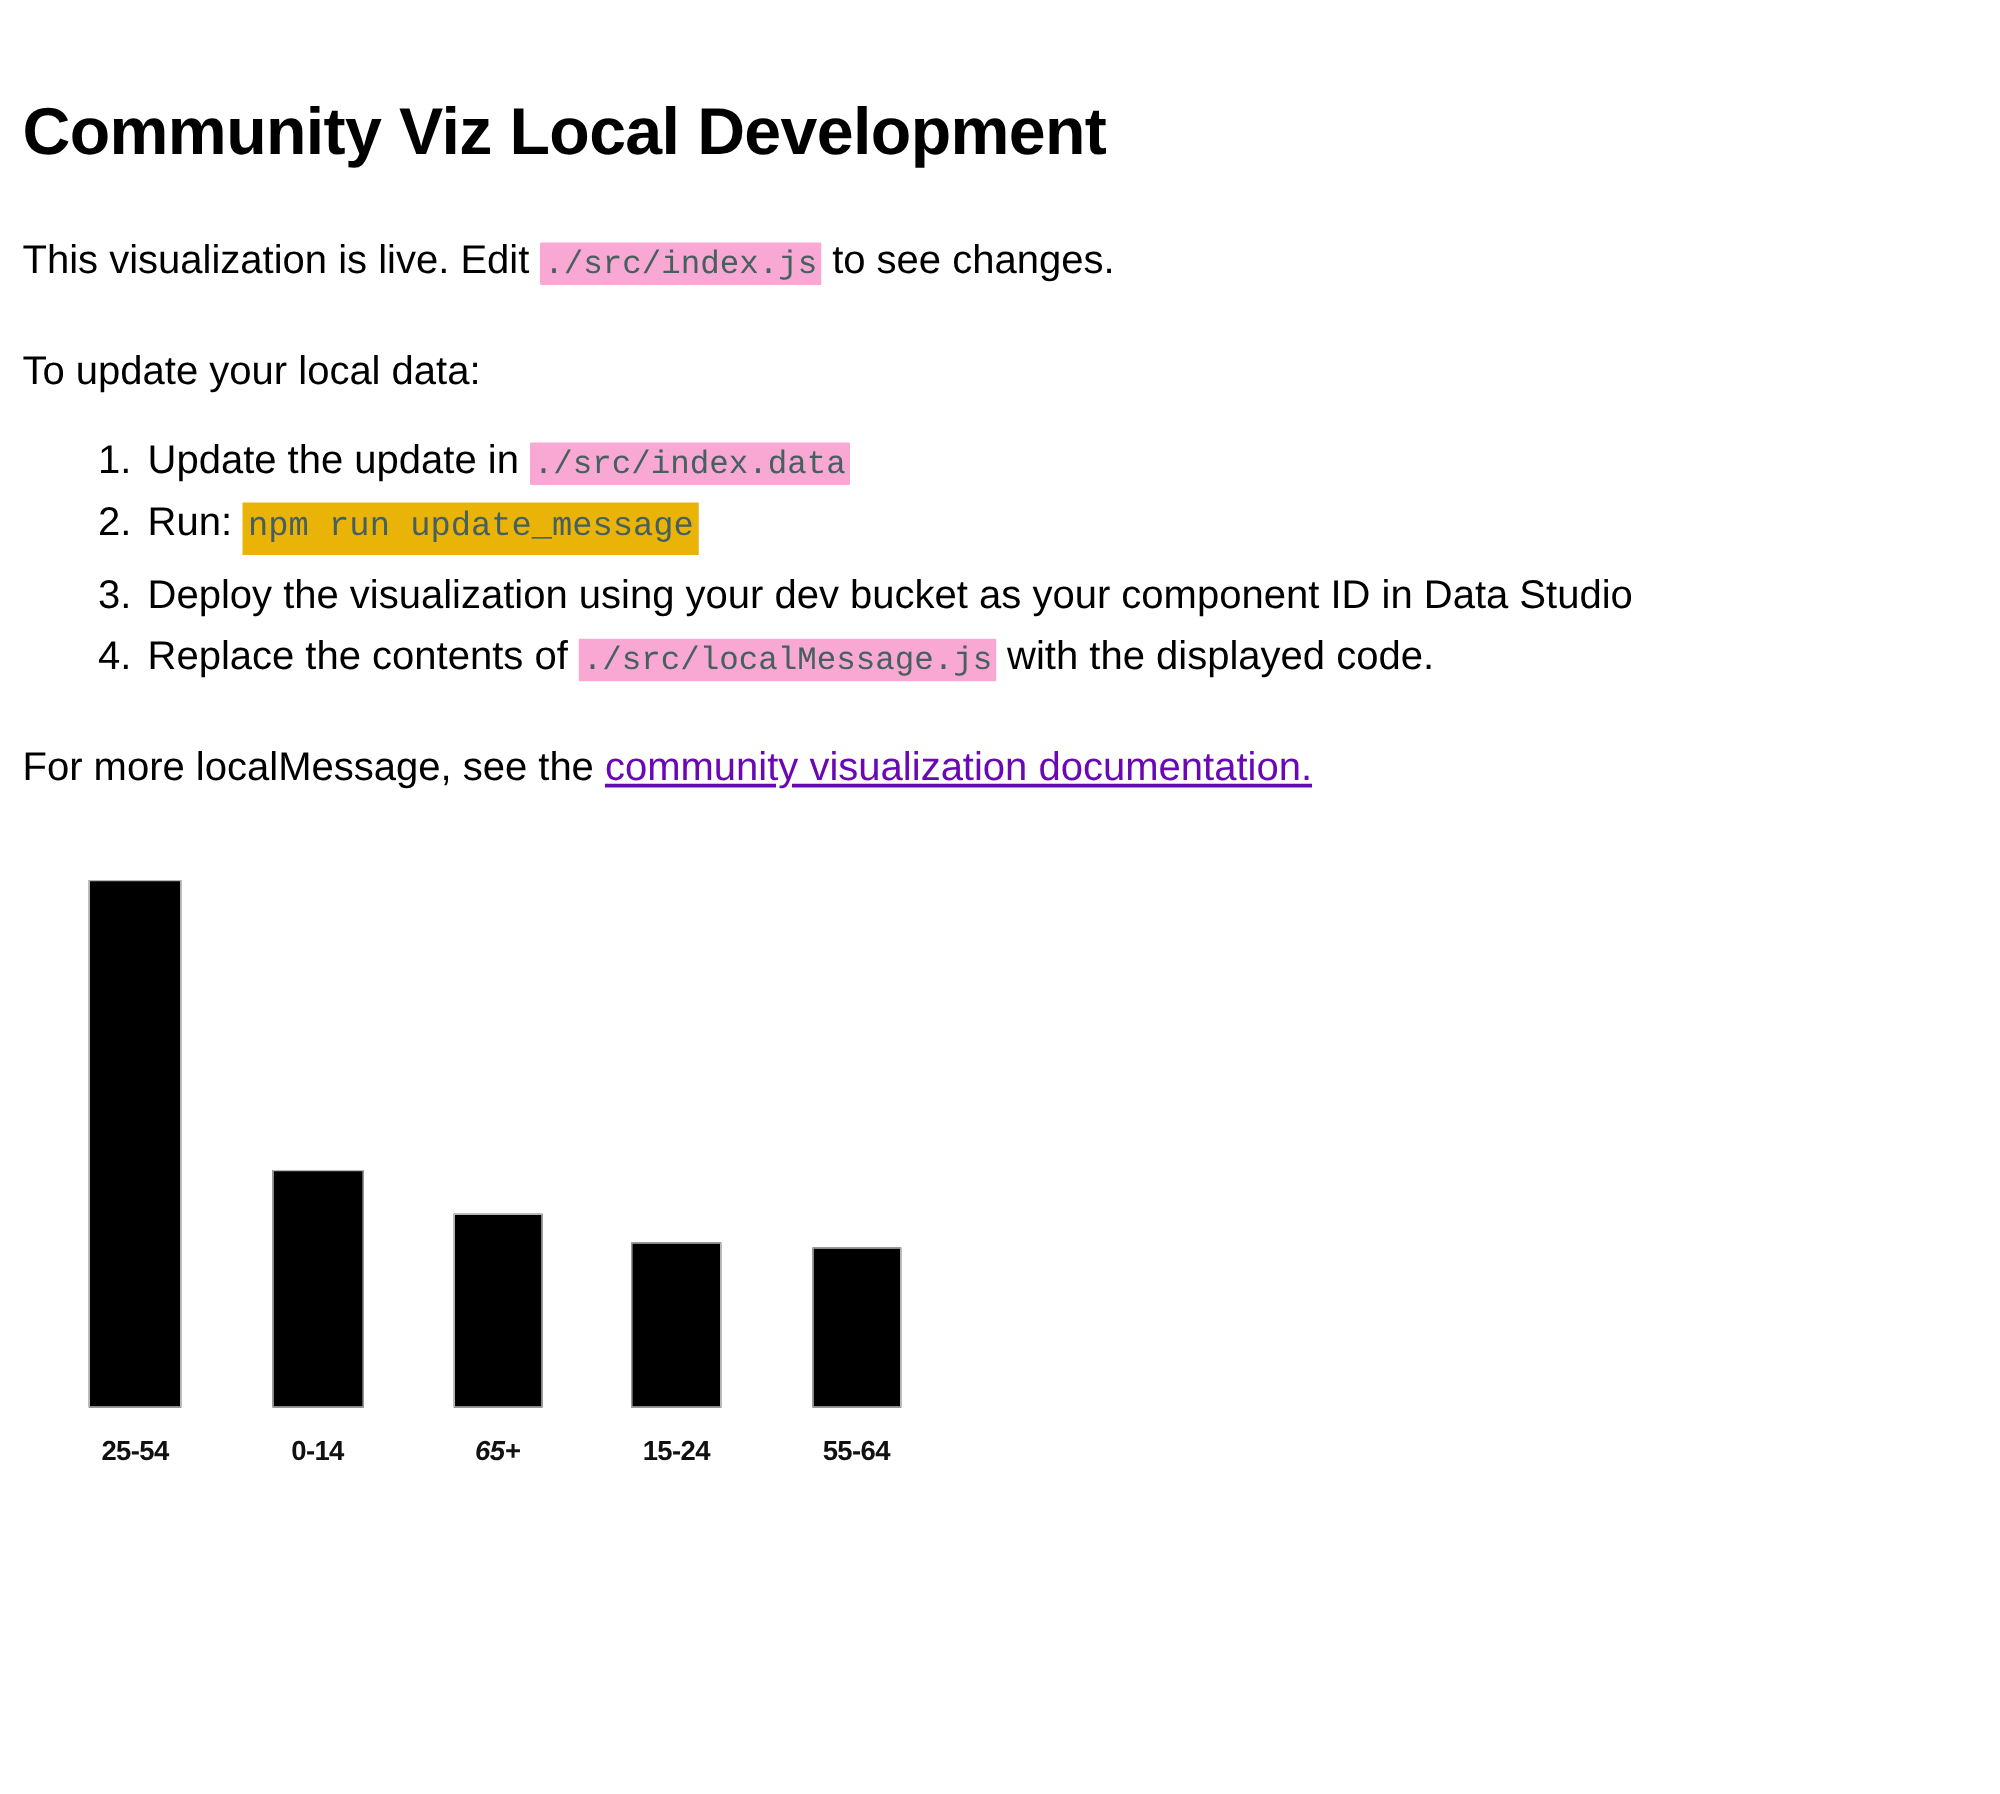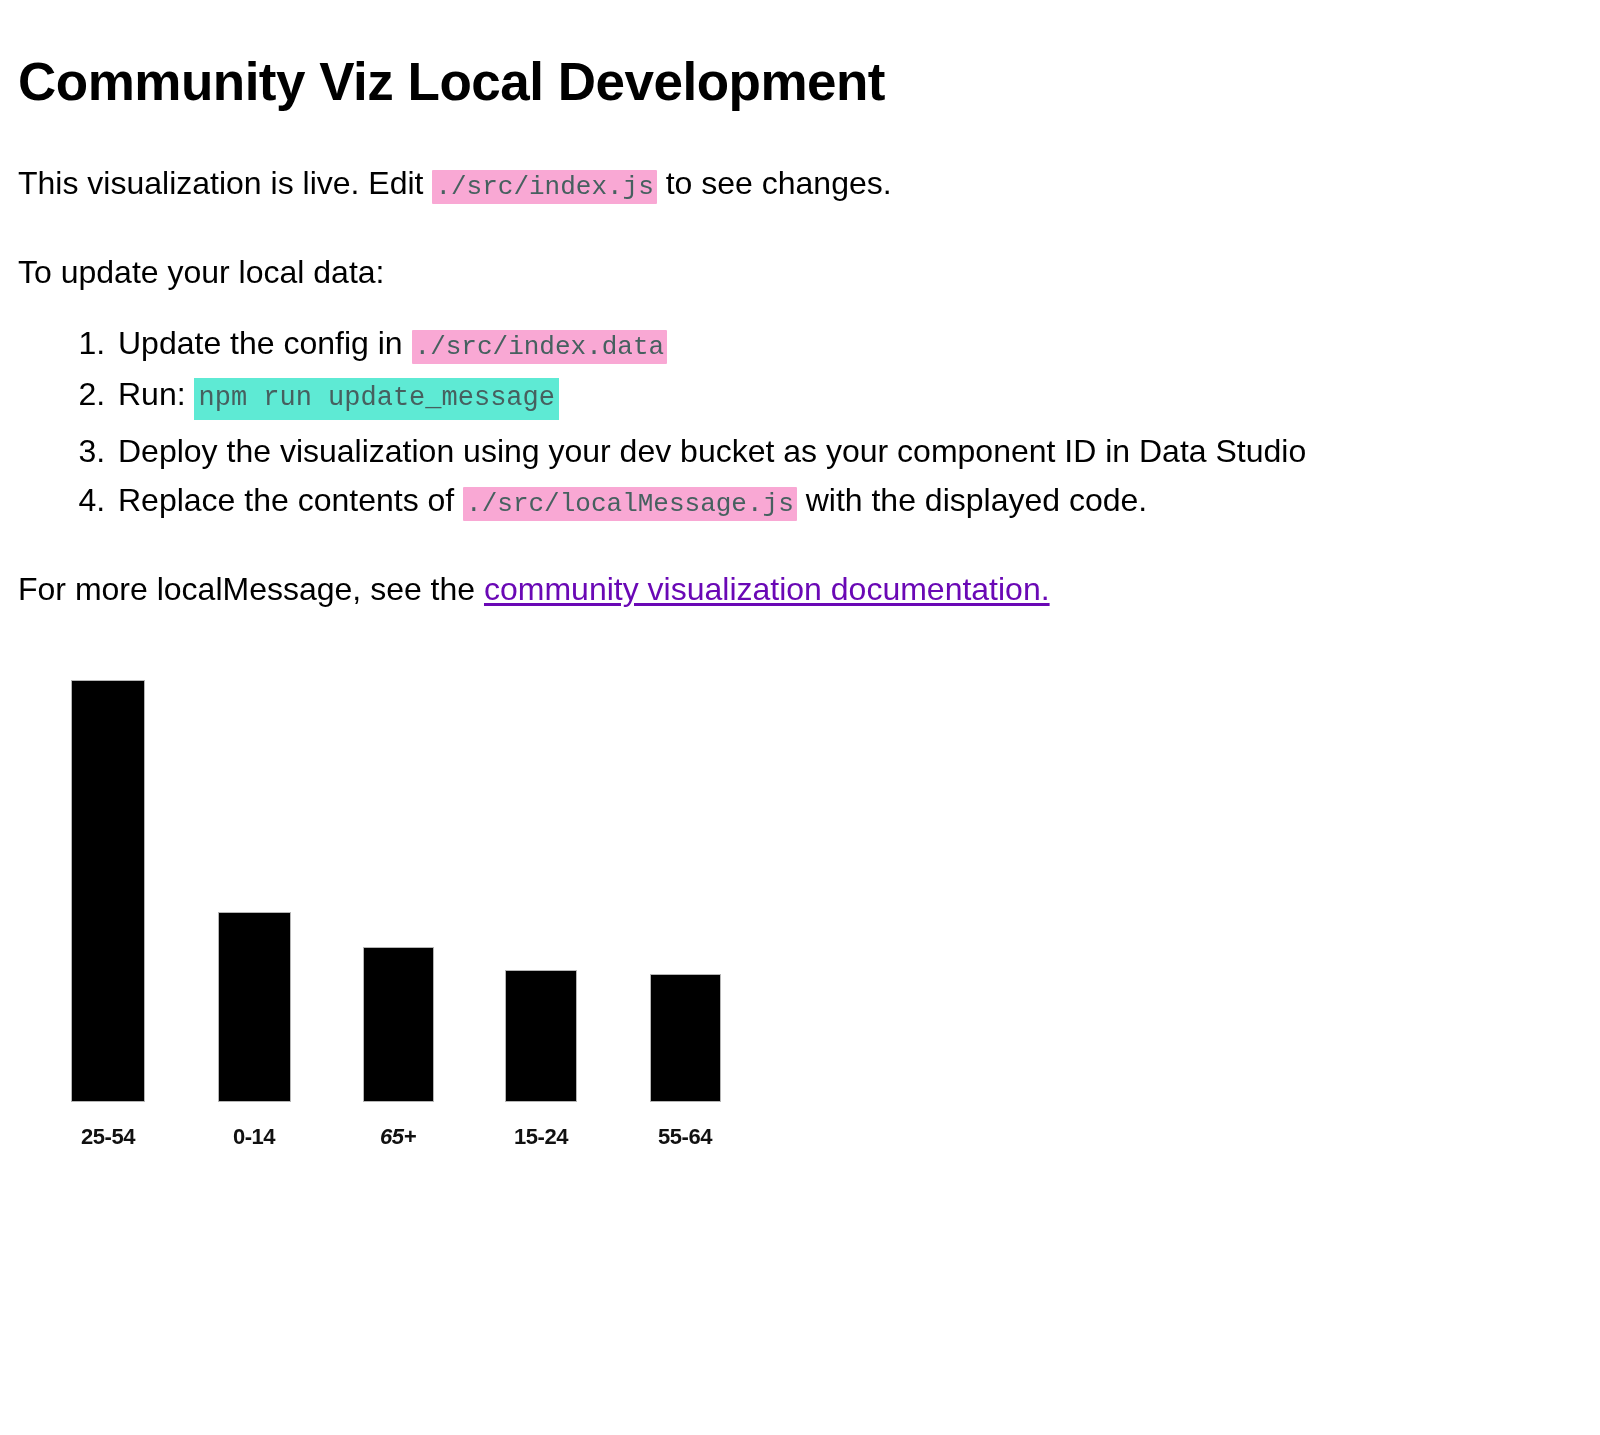--- a/index.html
+++ b/index.html
@@ -12,20 +12,21 @@
     height: 1435px;
     font-family: "Liberation Sans", sans-serif;
     color: #000000;
     overflow: hidden;
     position: relative;
   }
   .page {
     padding: 0 18px;
     box-sizing: border-box;
     width: 1464px;
+    margin-top: 24px;
   }
   h1.page-title {
     font-family: "Liberation Sans", sans-serif;
     font-size: 53px;
     font-weight: bold;
     letter-spacing: -0.5px;
     margin: 0;
     padding-top: 52px;
     line-height: 1.12;
     color: #000;
@@ -57,21 +58,21 @@
     line-height: 1.45;
     color: #000;
   }
   ol.steps > li {
     margin: 0 0 2px 0;
     padding-left: 4px;
   }
   pre.code-block {
     font-family: "Liberation Mono", "DejaVu Sans Mono", monospace;
     font-size: 27px;
-    background: #5eead4;
+    background: #eab308;
     color: #46605f;
     margin: 10px 0 6px 0;
     padding: 4px 4px;
     display: inline-block;
     white-space: pre;
     line-height: 1.25;
   }
   a.doc-link {
     color: #6a08b5;
     text-decoration: underline;
@@ -125,21 +126,21 @@
   <h1 class="page-title">Community Viz Local Development</h1>
 
   <p class="body-text first">
     <span>This visualization is live. Edit </span><code class="inline-code">./src/index.js</code><span> to see changes.</span>
   </p>
 
   <p class="body-text">To update your local data:</p>
 
   <ol class="steps">
     <li>
-      <span>Update the config in </span><code class="inline-code">./src/index.data</code><span></span>
+      <span>Update the update in </span><code class="inline-code">./src/index.data</code><span></span>
     </li>
     <li>
       <span>Run:</span>
       <pre class="code-block">npm run update_message</pre>
     </li>
     <li>
       <span>Deploy the visualization using your dev bucket as your component ID in Data Studio</span>
     </li>
     <li>
       <span>Replace the contents of </span><code class="inline-code">./src/localMessage.js</code><span> with the displayed code.</span>

